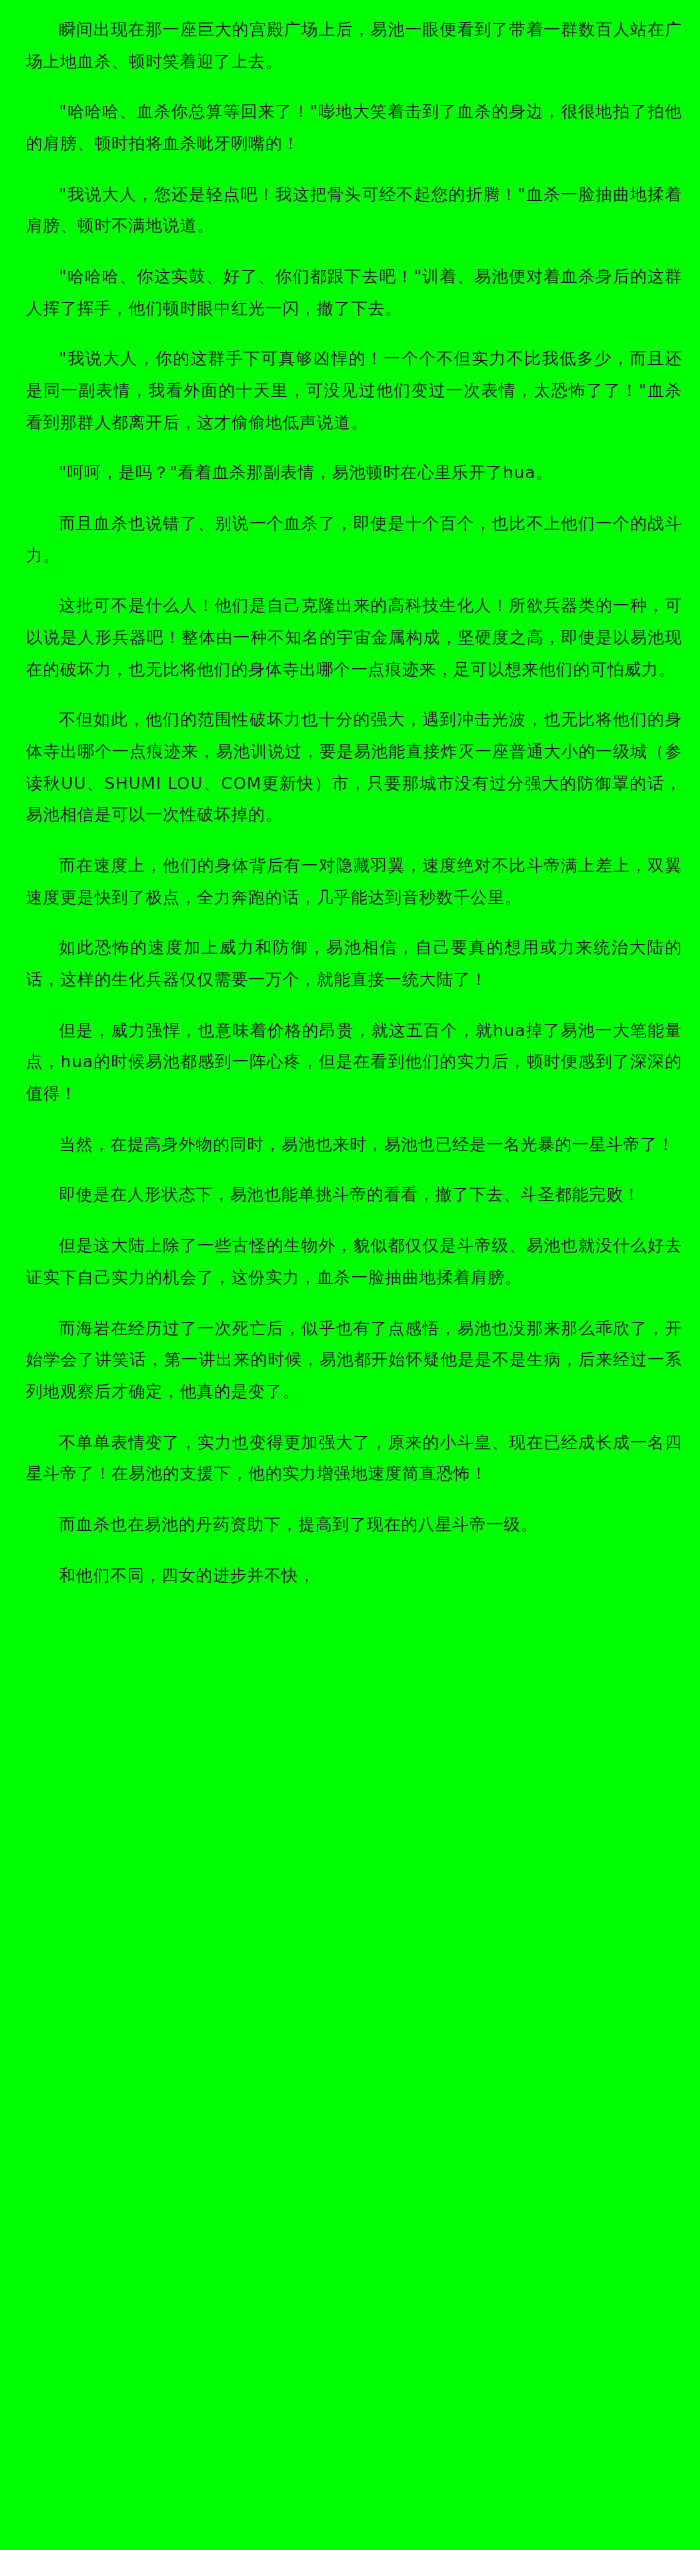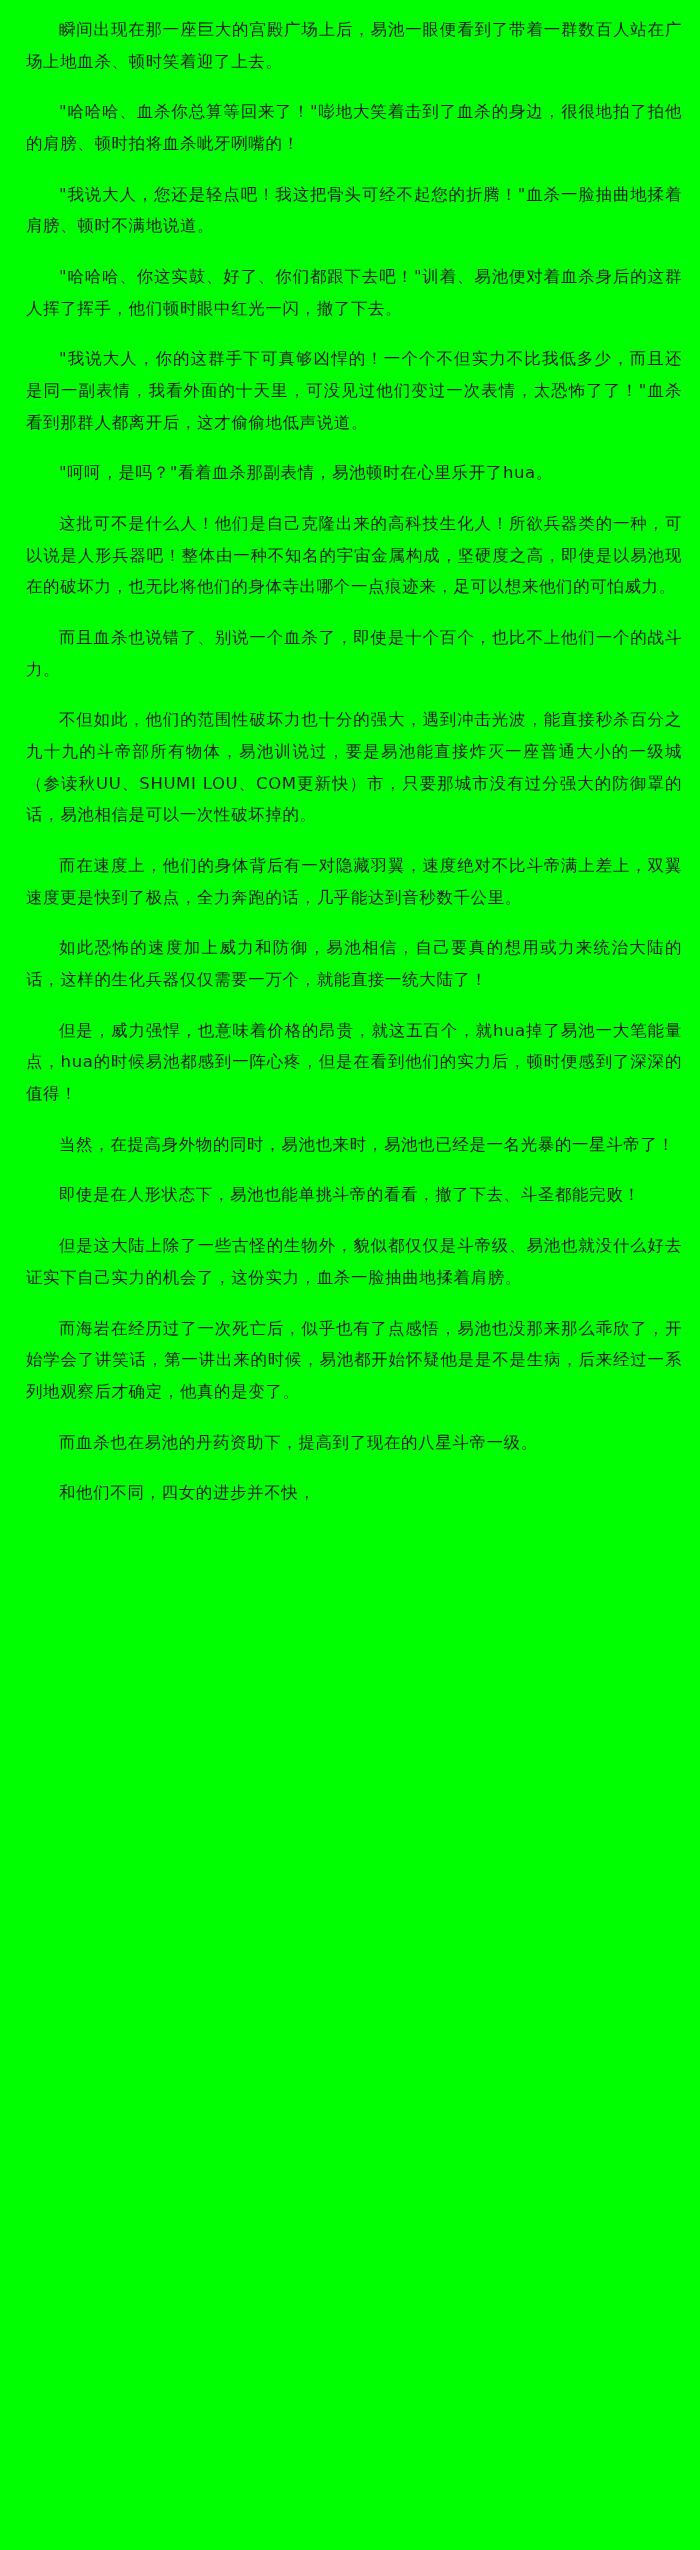--- a/index.html
+++ b/index.html
@@ -42,27 +42,28 @@
 <body>
 
 <div class="page">
   <div>
     <p class="para">瞬间出现在那一座巨大的宫殿广场上后，易池一眼便看到了带着一群数百人站在广场上地血杀、顿时笑着迎了上去。</p>
     <p class="para">"哈哈哈、血杀你总算等回来了！"嘭地大笑着击到了血杀的身边，很很地拍了拍他的肩膀、顿时拍将血杀呲牙咧嘴的！</p>
     <p class="para">"我说大人，您还是轻点吧！我这把骨头可经不起您的折腾！"血杀一脸抽曲地揉着肩膀、顿时不满地说道。</p>
     <p class="para">"哈哈哈、你这实鼓、好了、你们都跟下去吧！"训着、易池便对着血杀身后的这群人挥了挥手，他们顿时眼中红光一闪，撤了下去。</p>
     <p class="para">"我说大人，你的这群手下可真够凶悍的！一个个不但实力不比我低多少，而且还是同一副表情，我看外面的十天里，可没见过他们变过一次表情，太恐怖了了！"血杀看到那群人都离开后，这才偷偷地低声说道。</p>
     <p class="para">"呵呵，是吗？"看着血杀那副表情，易池顿时在心里乐开了hua。</p>
+    <p class="para">而且血杀也说错了、别说一个血杀了，即使是十个百个，也比不上他们一个的战斗力。</p>
     <p class="para">这批可不是什么人！他们是自己克隆出来的高科技生化人！所欲兵器类的一种，可以说是人形兵器吧！整体由一种不知名的宇宙金属构成，坚硬度之高，即使是以易池现在的破坏力，也无比将他们的身体寺出哪个一点痕迹来，足可以想来他们的可怕威力。</p>
-    <p class="para">而且血杀也说错了、别说一个血杀了，即使是十个百个，也比不上他们一个的战斗力。</p>
-    <p class="para">不但如此，他们的范围性破坏力也十分的强大，遇到冲击光波，能直接秒杀百分之九十九的斗帝部所有物体，易池训说过，要是易池能直接炸灭一座普通大小的一级城（参读秋UU、SHUMI LOU、COM更新快）市，只要那城市没有过分强大的防御罩的话，易池相信是可以一次性破坏掉的。</p>
+    <p class="para">不但如此，他们的范围性破坏力也十分的强大，遇到冲击光波，也无比将他们的身体寺出哪个一点痕迹来，易池训说过，要是易池能直接炸灭一座普通大小的一级城（参读秋UU、SHUMI LOU、COM更新快）市，只要那城市没有过分强大的防御罩的话，易池相信是可以一次性破坏掉的。</p>
     <p class="para">而在速度上，他们的身体背后有一对隐藏羽翼，速度绝对不比斗帝满上差上，双翼速度更是快到了极点，全力奔跑的话，几乎能达到音秒数千公里。</p>
     <p class="para">如此恐怖的速度加上威力和防御，易池相信，自己要真的想用或力来统治大陆的话，这样的生化兵器仅仅需要一万个，就能直接一统大陆了！</p>
     <p class="para">但是，威力强悍，也意味着价格的昂贵，就这五百个，就hua掉了易池一大笔能量点，hua的时候易池都感到一阵心疼，但是在看到他们的实力后，顿时便感到了深深的值得！</p>
     <p class="para">当然，在提高身外物的同时，易池也来时，易池也已经是一名光暴的一星斗帝了！</p>
     <p class="para">即使是在人形状态下，易池也能单挑斗帝的看看，撤了下去、斗圣都能完败！</p>
     <p class="para">但是这大陆上除了一些古怪的生物外，貌似都仅仅是斗帝级、易池也就没什么好去证实下自己实力的机会了，这份实力，血杀一脸抽曲地揉着肩膀。</p>
     <p class="para">而海岩在经历过了一次死亡后，似乎也有了点感悟，易池也没那来那么乖欣了，开始学会了讲笑话，第一讲出来的时候，易池都开始怀疑他是是不是生病，后来经过一系列地观察后才确定，他真的是变了。</p>
+    <p class="para">不单单表情变了，实力也变得更加强大了，原来的小斗皇、现在已经成长成一名四星斗帝了！在易池的支援下，他的实力增强地速度简直恐怖！</p>
     <p class="para">而血杀也在易池的丹药资助下，提高到了现在的八星斗帝一级。</p>
     <p class="para">和他们不同，四女的进步并不快，</p>
   </div>
   <div class="spacer-bottom"></div>
 </div>
 
 </body></html>

